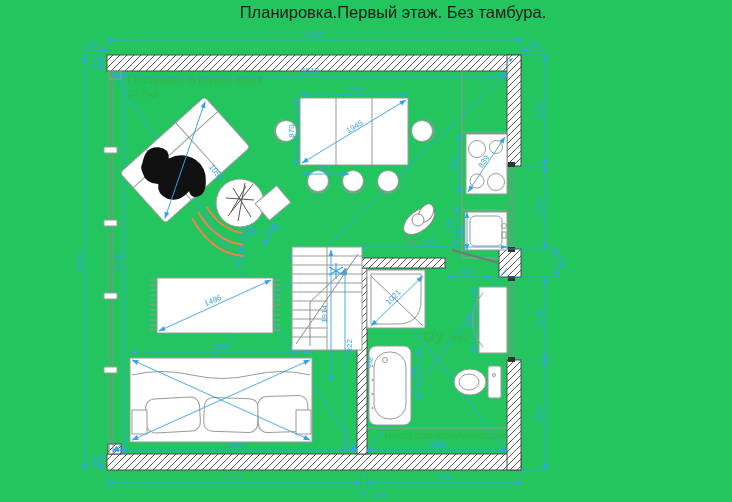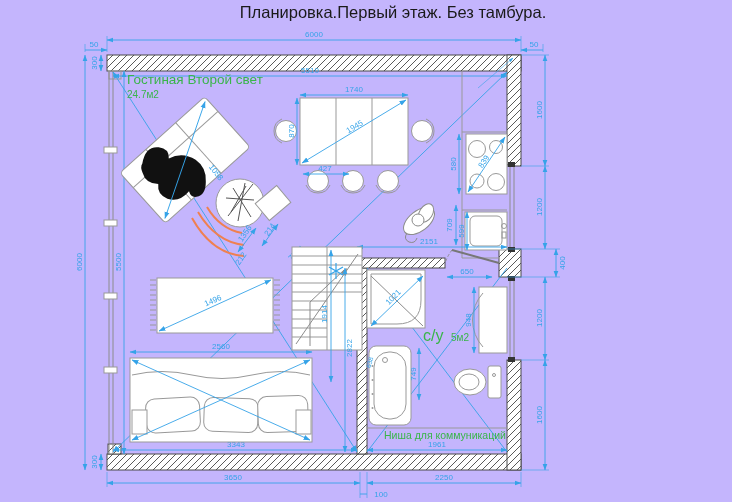--- a/index.html
+++ b/index.html
@@ -1,16 +1,16 @@
 <!DOCTYPE html>
 <html><head>
 <meta charset="utf-8">
 <style>
   html,body{margin:0;padding:0;background:#fff;}
-  #stage{position:relative;width:732px;height:502px;background:#c4b5fd;overflow:hidden;
+  #stage{position:relative;width:732px;height:502px;background:#22c55e;overflow:hidden;
          font-family:"Liberation Sans",sans-serif;}
   svg{display:block}
   svg .dim{stroke:#35a3e8;stroke-width:.9;fill:none}
   svg .ext{stroke:#35a3e8;stroke-width:.6;fill:none}
   svg .dimt{fill:#35a3e8;font-family:"Liberation Sans",sans-serif;font-size:8px;text-anchor:middle}
   svg .dimts{fill:#35a3e8;font-family:"Liberation Sans",sans-serif;font-size:6.5px;text-anchor:middle}
   svg .green{fill:#39b54a;font-family:"Liberation Sans",sans-serif}
   svg .wall{fill:url(#hatch);stroke:#4a4a4a;stroke-width:1}
   svg .furn{stroke:#999;fill:#fff;stroke-width:1}
   svg .furnl{stroke:#999;fill:none;stroke-width:1}

